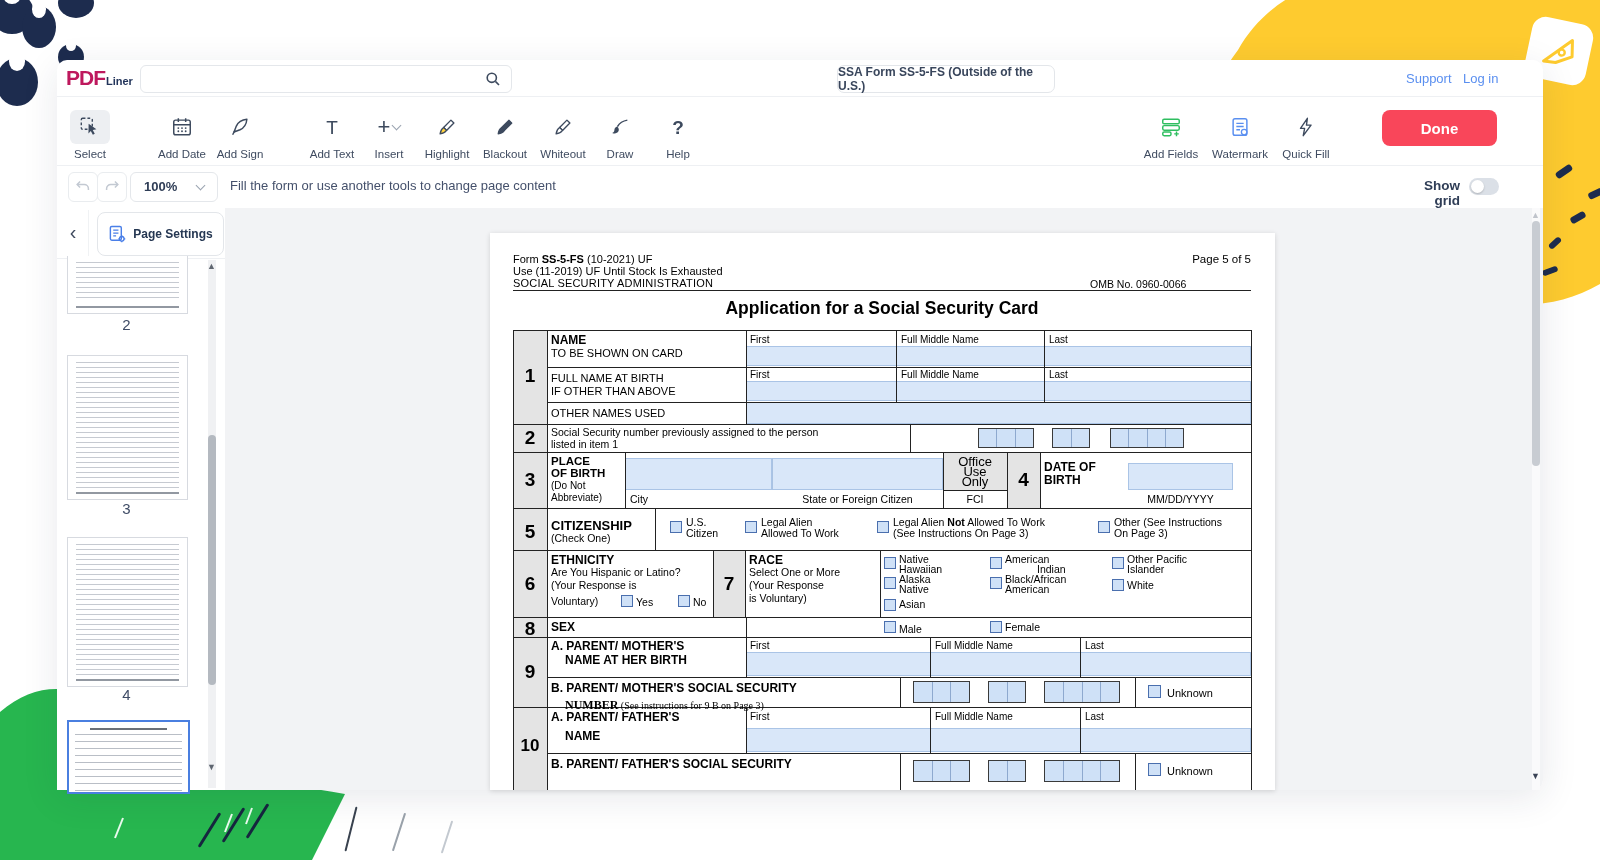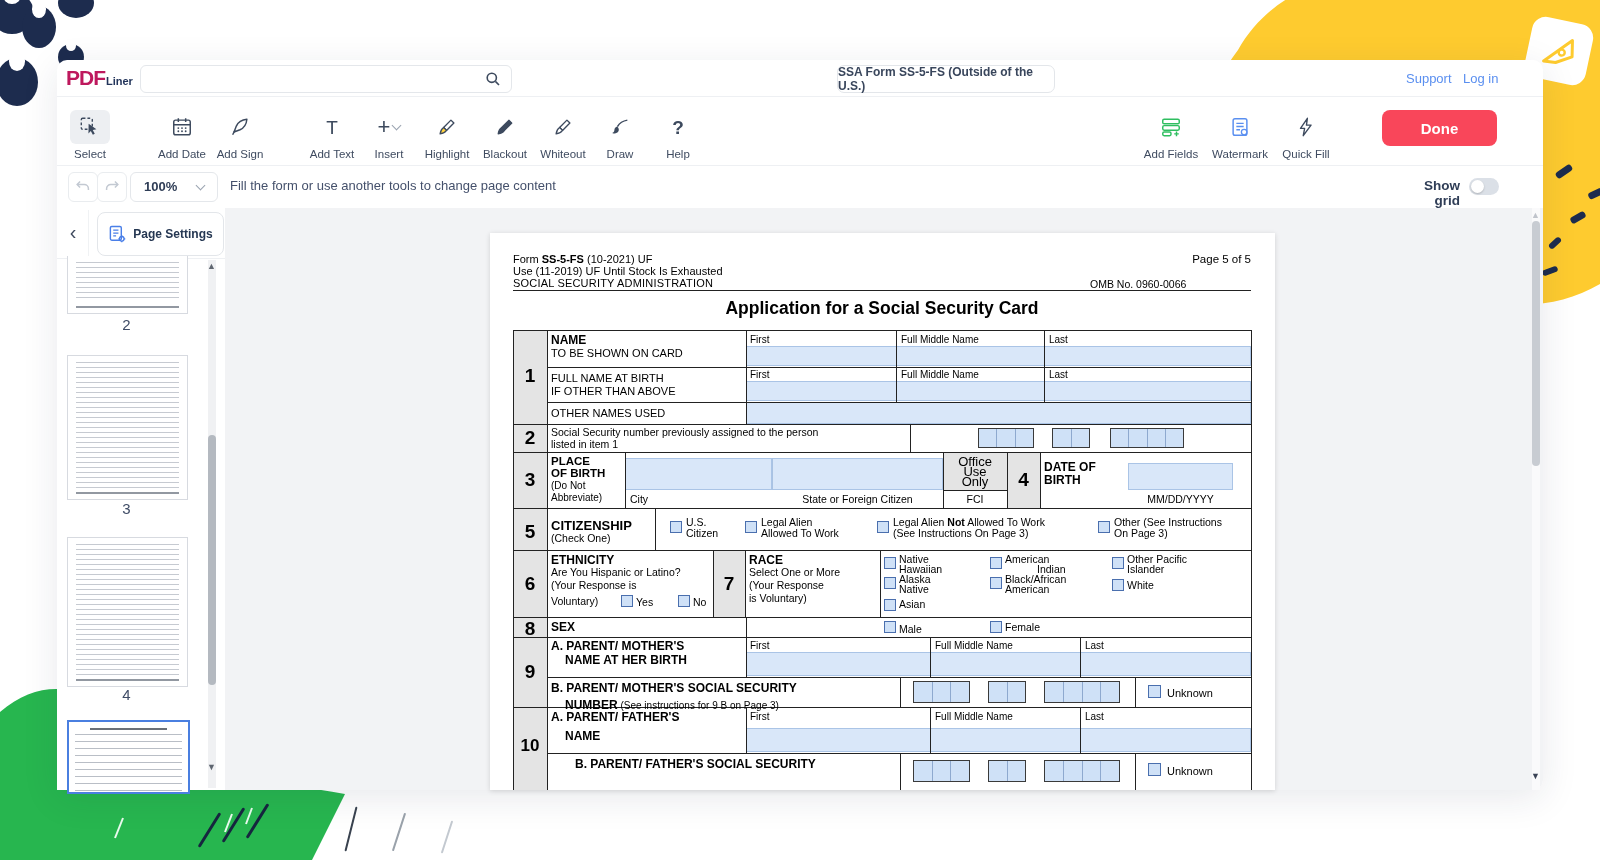--- a/index.html
+++ b/index.html
@@ -530,21 +530,21 @@
         <div class="t t105" style="left:409px;top:391px;">Male</div>
         <span class="cbx" style="left:500px;top:388px;"></span>
         <div class="t t105" style="left:515px;top:389px;">Female</div>
 
         <div class="t t12b" style="left:61px;top:407px;">A. PARENT/ MOTHER'S</div>
         <div class="t t12b" style="left:75px;top:421px;">NAME AT HER BIRTH</div>
         <div class="t t10" style="left:260px;top:407px;">First</div>
         <div class="t t10" style="left:445px;top:407px;">Full Middle Name</div>
         <div class="t t10" style="left:595px;top:407px;">Last</div>
         <div class="t t12b" style="left:61px;top:449px;">B. PARENT/ MOTHER'S SOCIAL SECURITY</div>
-        <div class="t" style="left:75px;top:462px;">
+        <div class="t" style="left:75px;top:462px;font-family:Liberation Serif, serif;">
           <b style="font-size:12px;">NUMBER</b><span class="t10" style="position:static;"> (See instructions for 9 B on Page 3)</span>
         </div>
         <div class="ssn" style="left:423px;top:448px;width:57px;height:22px;">
             <i></i>
             <i></i>
             <i></i>
           </div>
         <div class="ssn" style="left:498px;top:448px;width:38px;height:22px;">
             <i></i>
             <i></i>
@@ -556,21 +556,21 @@
             <i></i>
           </div>
         <span class="cbx" style="left:658px;top:452px;width:13px;height:13px;"></span>
         <div class="t t11" style="left:677px;top:454px;">Unknown</div>
 
         <div class="t t12b" style="left:61px;top:478px;">A. PARENT/ FATHER'S</div>
         <div class="t t12b" style="left:75px;top:497px;">NAME</div>
         <div class="t t10" style="left:260px;top:478px;">First</div>
         <div class="t t10" style="left:445px;top:478px;">Full Middle Name</div>
         <div class="t t10" style="left:595px;top:478px;">Last</div>
-        <div class="t t12b" style="left:61px;top:525px;margin-left:24px;">B. PARENT/ FATHER'S SOCIAL SECURITY</div>
+        <div class="t t12b" style="left:61px;top:525px;">B. PARENT/ FATHER'S SOCIAL SECURITY</div>
         <div class="ssn" style="left:423px;top:527px;width:57px;height:22px;">
             <i></i>
             <i></i>
             <i></i>
           </div>
         <div class="ssn" style="left:498px;top:527px;width:38px;height:22px;">
             <i></i>
             <i></i>
           </div>
         <div class="ssn" style="left:554px;top:527px;width:76px;height:22px;">

